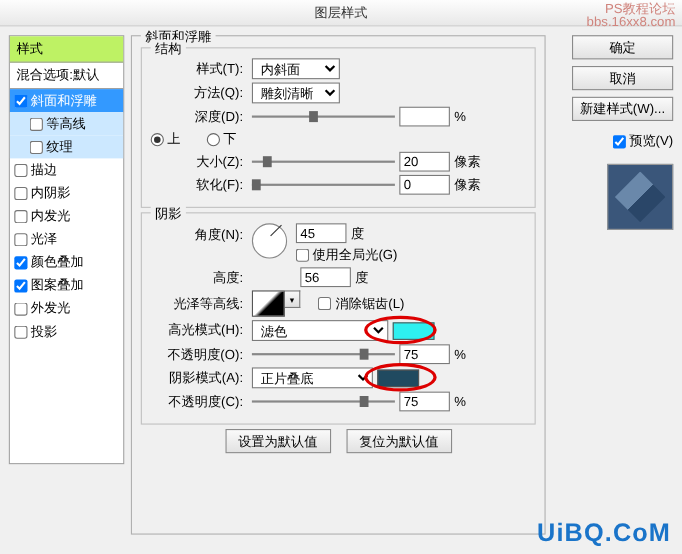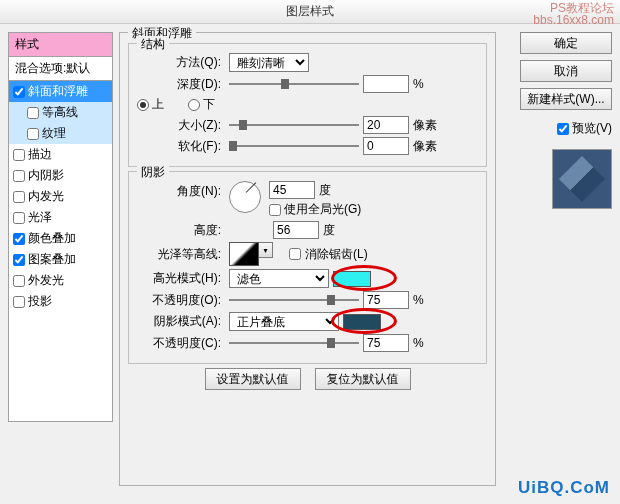--- a/index.html
+++ b/index.html
@@ -3,21 +3,21 @@
 <meta charset="utf-8">
 <style>
   * { box-sizing: border-box; margin: 0; padding: 0; font-family: "Microsoft YaHei", "SimSun", sans-serif; font-size: 12px; }
   body { background: #f0f0f0; }
   .titlebar { height: 24px; background: linear-gradient(#fdfdfd,#e8e8e8); border-bottom: 1px solid #ccc; display: flex; align-items: center; justify-content: center; position: relative; }
   .titlebar-text { color: #333; }
   .watermark-top { position: absolute; right: 6px; top: 2px; font-size: 10px; color: #d0847d; text-align: right; line-height: 1; }
   .dialog-body { display: flex; padding: 8px 8px 4px 8px; gap: 6px; height: 466px; }
   .left-col { width: 105px; }
   .styles-box { border: 1px solid #a0a0a0; background: #fff; height: 390px; }
-  .styles-title { border-bottom: 1px solid #a0a0a0; padding: 3px 6px; background: #f9a8d4; }
+  .styles-title { border-bottom: 1px solid #a0a0a0; padding: 3px 6px; background: #bef264; }
   .style-item { display: flex; align-items: center; padding: 2px 4px; gap: 3px; }
   .style-item.indent { padding-left: 18px; }
   .style-item.sel-blue { background: #3399ff; color: #fff; }
   .style-item.sel-light { background: #cce8ff; }
   .style-item input[type=checkbox] { width: 12px; height: 12px; }
   .mid-col { flex: 1; display: flex; flex-direction: column; gap: 6px; }
   .fieldset { border: 1px solid #b0b0b0; padding: 6px 8px 8px 8px; position: relative; }
   .fieldset .legend { position: absolute; top: -8px; left: 8px; background: #f0f0f0; padding: 0 4px; }
   .row { display: flex; align-items: center; margin: 3px 0; gap: 4px; }
   .lbl { width: 88px; text-align: right; padding-right: 4px; }
@@ -39,21 +39,21 @@
   .darkblue { background: #204a60; }
   .red-circle { border: 3px solid #d00; border-radius: 50%; position: absolute; pointer-events: none; }
   .chk { width:12px; height:12px; }
   .right-col { width: 110px; display: flex; flex-direction: column; gap: 6px; align-items: flex-end; }
   .btn { width: 92px; height: 22px; border: 1px solid #8a8a8a; background: linear-gradient(#fafafa,#e2e2e2); text-align:center; line-height:20px; }
   .preview-row { display:flex; align-items:center; gap:3px; margin-top:4px; }
   .preview-thumb { width: 60px; height: 60px; border:1px solid #999; background:#3a567a; margin-top:6px; position:relative; }
   .preview-thumb::after { content:""; position:absolute; left:6px; top:6px; right:6px; bottom:6px; background:linear-gradient(135deg,#6a88aa 50%,#2a4668 50%); clip-path: polygon(50% 0,100% 50%,50% 100%,0 50%); }
   .bottom-btns { display:flex; gap:14px; justify-content:center; margin-top:4px; }
   .bottom-btns .btn { width: 96px; }
-  .watermark-bottom { position:absolute; right:10px; bottom:6px; font-size:17px; font-weight:bold; color:#1a74c9; letter-spacing:1px; }
+  .watermark-bottom { position:absolute; right:10px; bottom:6px; font-size:23px; font-weight:bold; color:#1a74c9; letter-spacing:1px; }
   .dropdown-arrow { width:14px; height:16px; border:1px solid #7a7a7a; border-left:none; background:linear-gradient(#f8f8f8,#ddd); display:inline-flex; align-items:center; justify-content:center; font-size:8px; }
   .inner-fieldset { border:1px solid #c0c0c0; padding:6px 8px 8px 8px; position:relative; margin-top:4px; }
   .inner-fieldset .legend { top:-8px; left:8px; position:absolute; background:#f0f0f0; padding:0 4px; }
   .blend-subopt { border-bottom:1px solid #a0a0a0; padding:3px 6px; }
 </style>
 </head>
 <body>
 
 <div class="titlebar">
   <span class="titlebar-text">图层样式</span>
@@ -117,20 +117,24 @@
     </div>
   </div>
 
   <div class="mid-col">
     <div class="fieldset" style="flex:1;">
       <span class="legend">斜面和浮雕</span>
 
       <div class="inner-fieldset">
         <span class="legend">结构</span>
 
+        <div class="row">
+          <span class="lbl">样式(T):</span>
+          <select style="width:80px"><option>内斜面</option></select>
+        </div>
         <div class="row">
           <span class="lbl">方法(Q):</span>
           <select style="width:80px"><option>雕刻清晰</option></select>
         </div>
         <div class="row">
           <span class="lbl">深度(D):</span>
           <div class="slider">
               <div class="slider-thumb" style="left:40%"></div>
             </div>
           <input type="text" class="num-input sel-num" value="360" style="">
@@ -196,21 +200,21 @@
             <div class="contour"></div>
             <div class="dropdown-arrow">▾</div>
           </div>
           <span style="width:8px"></span>
           <input type="checkbox" class="chk" style="">
           <span>消除锯齿(L)</span>
         </div>
 
         <div class="row" style="position:relative;">
           <span class="lbl">高光模式(H):</span>
-          <select style="width:100px"><option>滤色</option></select>
+          <select style="width:124px"><option>滤色</option></select>
           <div class="color-swatch cyan"></div>
           <div class="red-circle" style="width:66px;height:26px;left:194px;top:-4px;"></div>
         </div>
         <div class="row">
           <span class="lbl">不透明度(O):</span>
           <div class="slider">
               <div class="slider-thumb" style="left:75%"></div>
             </div>
           <input type="text" class="num-input" value="75" style="">
           <span>%</span>

